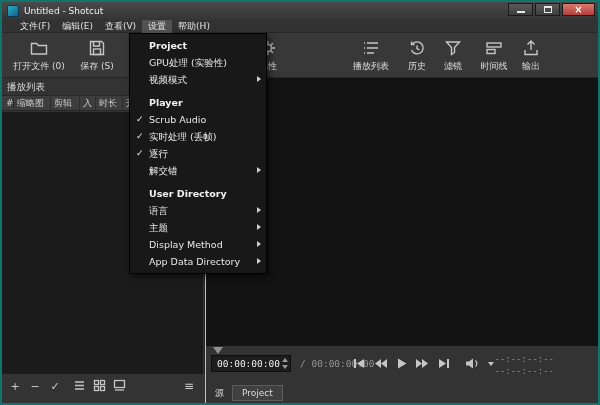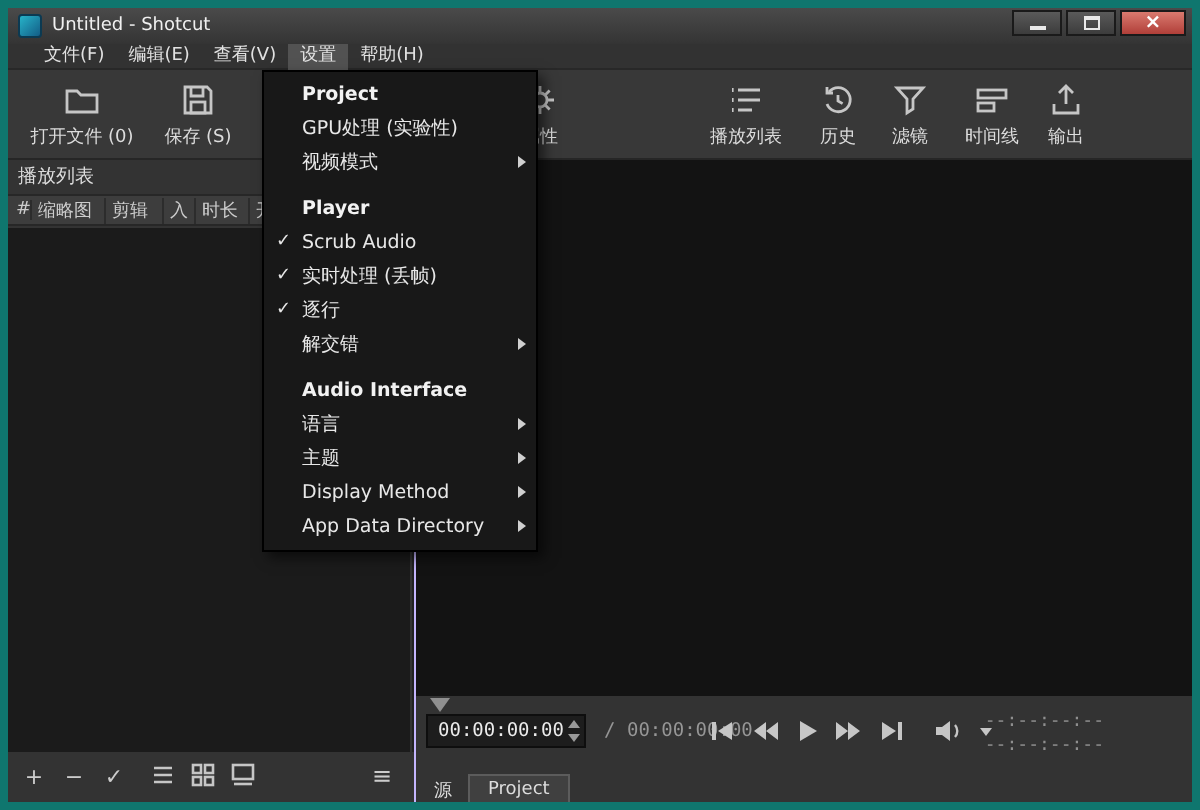--- a/index.html
+++ b/index.html
@@ -1,17 +1,17 @@
 <!DOCTYPE html>
 <html><head>
 <meta charset="utf-8">
 <style>
   * { box-sizing: border-box; margin: 0; padding: 0; }
   body { width: 600px; height: 405px; background: #222; font-family: "DejaVu Sans", sans-serif; overflow: hidden; }
-  .app { position: relative; width: 600px; height: 405px; background: #c4b5fd; border: 4px solid #0f766e; overflow: hidden; }
+  .app { position: relative; width: 600px; height: 405px; background: #c4b5fd; border: 2px solid #0f766e; overflow: hidden; }
 
   
   .titlebar { position: absolute; left: 0; top: 0; right: 0; height: 18px; background: linear-gradient(#4a4a4a, #343434); display: flex; align-items: center; padding: 0 3px; }
   .app-icon { width: 12px; height: 12px; margin: 0 5px 0 2px; border-radius: 2px; background: linear-gradient(135deg, #27b3c9, #135d86); border: 1px solid #0b3a52; }
   .title { color: #f0f0f0; font-size: 9px; }
   .win-controls { margin-left: auto; display: flex; align-items: flex-start; height: 100%; padding-top: 1px; }
   .win-btn { width: 25px; height: 13px; margin-left: 2px; border: 1px solid #1a1a1a; background: linear-gradient(#5a5a5a, #3c3c3c); display: flex; align-items: center; justify-content: center; cursor: pointer; }
   .win-btn.close { width: 33px; background: linear-gradient(#d97a6f, #b13f39); }
   .min-glyph { width: 8px; height: 2px; background: #e8e8e8; margin-top: 5px; }
   .max-glyph { width: 8px; height: 7px; border: 1px solid #e8e8e8; border-top-width: 2px; }
@@ -305,21 +305,21 @@
     </div>
     <div class="menu-item">
       <span class="check">✓</span>
       <span>逐行</span>
     </div>
     <div class="menu-item">
       <span>解交错</span>
       <span class="sub-arrow"></span>
     </div>
     <div class="menu-item header gap">
-      <span>Audio Interface</span>
+      <span>User Directory</span>
     </div>
     <div class="menu-item">
       <span>语言</span>
       <span class="sub-arrow"></span>
     </div>
     <div class="menu-item">
       <span>主题</span>
       <span class="sub-arrow"></span>
     </div>
     <div class="menu-item">

